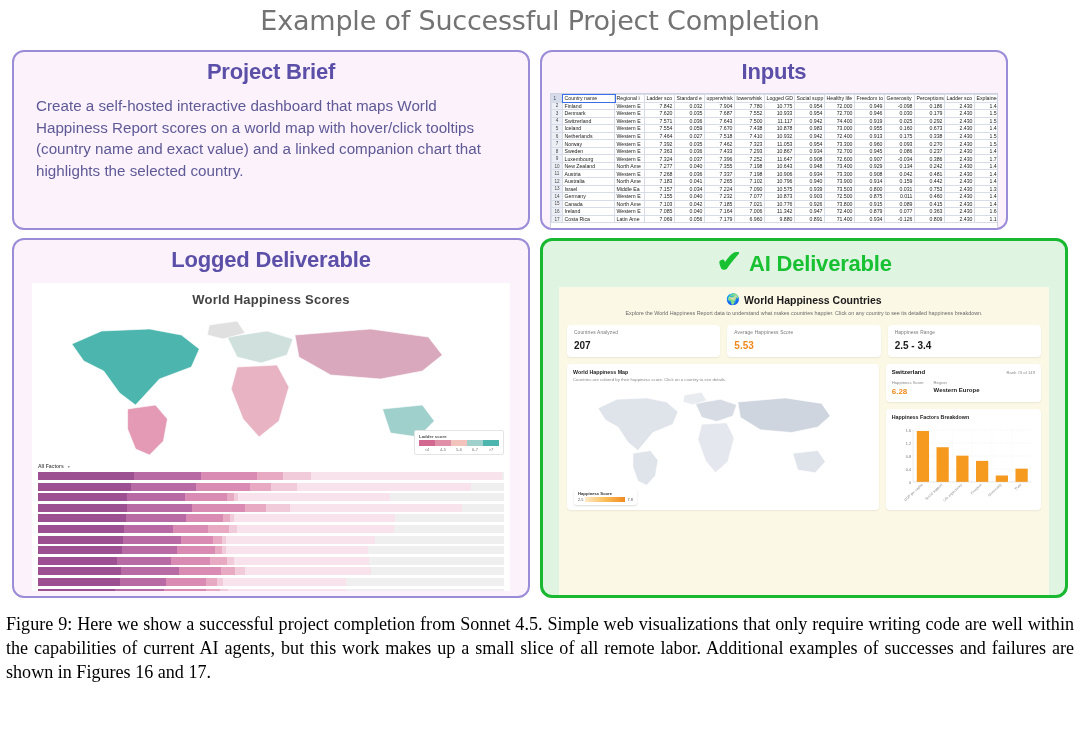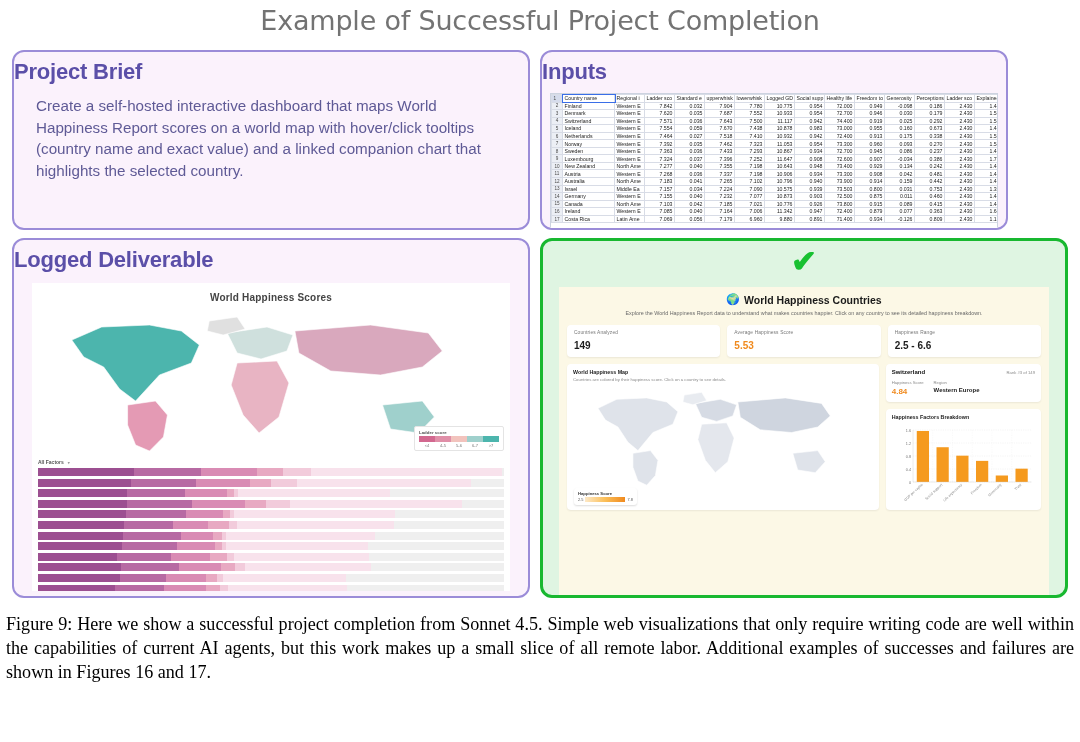--- a/index.html
+++ b/index.html
@@ -28,24 +28,25 @@
     border-radius: 12px;
     border: 2.5px solid #9b8cd8;
     background: #fbf2fc;
     overflow: hidden;
   }
   .panel.ai {
     border: 3px solid #18b830;
     background: #dff5e2;
   }
   .panel-title {
+    text-align: center;
     font-weight: bold;
     font-size: 22px;
     color: #5b4fa8;
-    padding: 7px 0 6px;
+    padding: 7px 16px 6px;
     letter-spacing: -0.2px;
   }
   .panel.ai .panel-title {
     color: #18c131;
     display: flex; align-items: center; justify-content: center;
     gap: 7px;
   }
   .check {
     font-size: 31px; line-height: 1; color: #18c131;
     font-weight: bold; transform: translateY(-2px);
@@ -98,21 +99,21 @@
   
   #human-panel { left: 12px; top: 238px; width: 518px; height: 360px; }
   .deliv-inner {
     margin: 4px 18px 10px 18px;
     background: #ffffff;
     height: 308px;
     position: relative;
     overflow: hidden;
   }
   .hd-title {
-    text-align: center; font-size: 10px; font-weight: bold;
+    text-align: center; font-size: 13px; font-weight: bold;
     color: #444; padding-top: 9px; letter-spacing: .2px;
   }
   .worldmap { position: relative; height: 150px; margin-top: 2px; }
   .worldmap svg { display: block; width: 100%; height: 150px; }
   .map-legend {
     position: absolute; right: 6px; bottom: 4px;
     background: #fff; border: 1px solid #e4e4e4;
     padding: 3px 4px 2px; border-radius: 2px;
   }
   .map-legend .lg-t { font-size: 4.4px; color: #555; margin-bottom: 1px; font-weight: bold;}
@@ -662,41 +663,42 @@
               <i style="width: 25.5%; background: rgb(248, 226, 236);"></i>
             </div>
           </div>
       </div>
     </div>
   </div>
 
   <div class="panel ai" id="ai-panel">
     <div class="panel-title">
       <span class="check">✔</span>
+      <span>AI Deliverable</span>
     </div>
 
     <div class="ai-inner">
       <div class="dash-title">
         <span class="globe">🌍</span>
         <span>World Happiness Countries</span>
       </div>
       <div class="dash-sub">Explore the World Happiness Report data to understand what makes countries happier. Click on any country to see its detailed happiness breakdown.</div>
 
       <div class="stat-row" id="stat-row">
           <div class="stat-card">
             <div class="stat-label">Countries Analyzed</div>
-            <div class="stat-value">149</div>
+            <div class="stat-value">207</div>
           </div>
           <div class="stat-card">
             <div class="stat-label">Average Happiness Score</div>
             <div class="stat-value accent">5.53</div>
           </div>
           <div class="stat-card">
             <div class="stat-label">Happiness Range</div>
-            <div class="stat-value">2.5 - 6.6</div>
+            <div class="stat-value">2.5 - 3.4</div>
           </div>
         </div>
 
       <div class="lower-row">
         <div class="map-card">
           <div class="card-h">World Happiness Map</div>
           <div class="card-sub">Countries are colored by their happiness score. Click on a country to see details.</div>
           <div class="ai-map">
             <svg viewBox="0 0 300 104" preserveAspectRatio="none">
               <g id="amap">
@@ -722,21 +724,21 @@
 
         <div class="side-col">
           <div class="country-card">
             <div class="cc-top">
               <span class="cc-name">Switzerland</span>
               <span class="cc-rank">Rank #3 of 149</span>
             </div>
             <div class="cc-grid">
               <div>
                 <div class="cc-k">Happiness Score</div>
-                <div class="cc-v">4.84</div>
+                <div class="cc-v">6.28</div>
               </div>
               <div>
                 <div class="cc-k">Region</div>
                 <div class="cc-v dark">Western Europe</div>
               </div>
             </div>
           </div>
 
           <div class="chart-card">
             <div class="card-h">Happiness Factors Breakdown</div>

